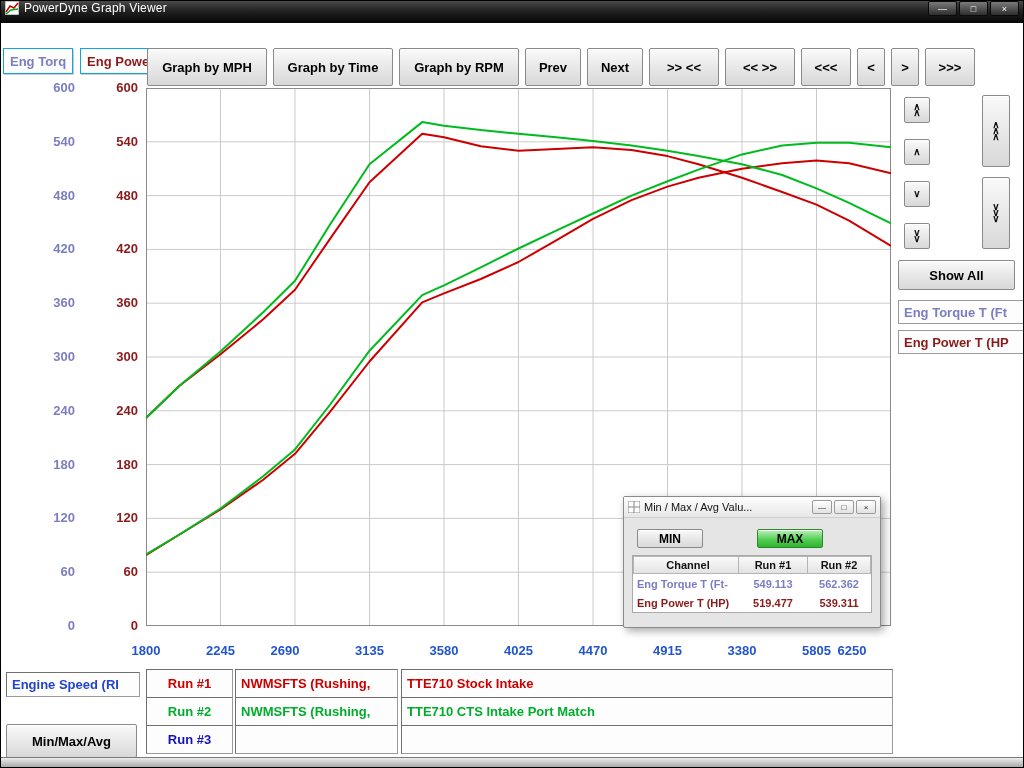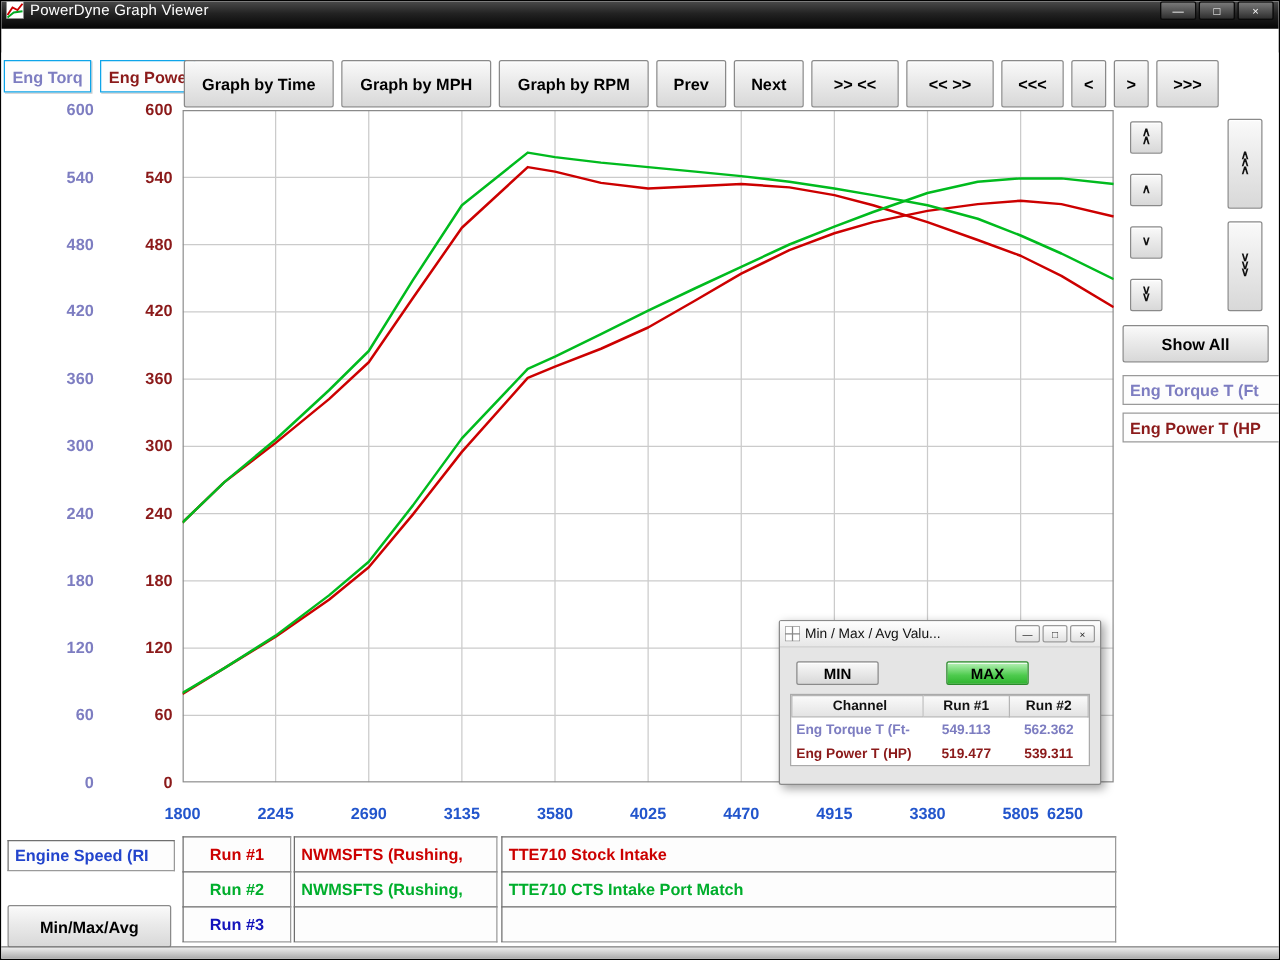--- a/index.html
+++ b/index.html
@@ -93,22 +93,22 @@
 
 
   <div class="client">
 
     <div class="axis-tabs" id="axis-tabs">
         <div class="axis-tab" style="color: rgb(125, 125, 193);">Eng Torq</div>
         <div class="axis-tab" style="color: rgb(139, 26, 26);">Eng Powe</div>
       </div>
 
     <div class="toolbar" id="toolbar">
+        <button class="btn" style="width: 120px;">Graph by MPH</button>
         <button class="btn" style="width: 120px;">Graph by Time</button>
-        <button class="btn" style="width: 120px;">Graph by MPH</button>
         <button class="btn" style="width: 120px;">Graph by RPM</button>
         <button class="btn" style="width: 56px;">Prev</button>
         <button class="btn" style="width: 56px;">Next</button>
         <button class="btn" style="width: 70px;">&gt;&gt; &lt;&lt;</button>
         <button class="btn" style="width: 70px;">&lt;&lt; &gt;&gt;</button>
         <button class="btn" style="width: 50px;">&lt;&lt;&lt;</button>
         <button class="btn" style="width: 28px;">&lt;</button>
         <button class="btn" style="width: 28px;">&gt;</button>
         <button class="btn" style="width: 50px;">&gt;&gt;&gt;</button>
       </div>
@@ -168,21 +168,21 @@
           <polyline points="0.0,330.0 33.5,297.7 74.5,266.3 117.2,231.3 149.0,201.8 184.2,150.6 223.5,94.2 276.2,45.7 298.0,49.3 334.8,58.3 372.5,62.8 410.2,61.0 447.0,59.2 485.5,61.9 521.5,68.1 552.5,76.2 596.0,89.7 636.2,104.0 670.5,116.6 703.1,132.7 745.0,157.8" fill="none" stroke="#cc0000" stroke-width="2" stroke-linejoin="round"></polyline>
           <polyline points="0.0,467.2 33.5,446.5 74.5,421.4 117.2,391.8 149.0,365.8 184.2,323.7 223.5,273.5 276.2,214.3 298.0,205.3 334.8,191.0 372.5,174.0 410.2,152.4 447.0,130.9 485.5,112.1 521.5,98.6 552.5,89.7 596.0,80.7 636.2,75.3 670.5,72.6 703.1,75.3 745.0,85.2" fill="none" stroke="#cc0000" stroke-width="2" stroke-linejoin="round"></polyline>
           <polyline points="0.0,330.0 33.5,297.7 74.5,263.6 117.2,224.2 149.0,192.8 184.2,136.3 223.5,76.2 276.2,34.1 298.0,37.7 334.8,42.1 372.5,45.7 410.2,49.3 447.0,52.9 485.5,57.4 521.5,62.8 552.5,68.1 596.0,76.2 636.2,87.0 670.5,100.4 703.1,114.8 745.0,135.4" fill="none" stroke="#00bb1e" stroke-width="2" stroke-linejoin="round"></polyline>
           <polyline points="0.0,466.3 33.5,446.5 74.5,420.5 117.2,388.3 149.0,361.4 184.2,316.5 223.5,262.7 276.2,207.1 298.0,197.3 334.8,179.3 372.5,160.5 410.2,142.6 447.0,125.5 485.5,107.6 521.5,93.3 552.5,81.6 596.0,66.4 636.2,57.4 670.5,54.7 703.1,54.7 745.0,59.2" fill="none" stroke="#00bb1e" stroke-width="2" stroke-linejoin="round"></polyline>
         </svg>
     </div>
 
     <div id="x-axis">
         <span style="left: 0px; color: rgb(34, 85, 204);">1800</span>
         <span style="left: 74.5px; color: rgb(34, 85, 204);">2245</span>
-        <span style="left: 149px; color: rgb(34, 85, 204);">2690</span>
+        <span style="left: 139px; color: rgb(34, 85, 204);">2690</span>
         <span style="left: 223.5px; color: rgb(34, 85, 204);">3135</span>
         <span style="left: 298px; color: rgb(34, 85, 204);">3580</span>
         <span style="left: 372.5px; color: rgb(34, 85, 204);">4025</span>
         <span style="left: 447px; color: rgb(34, 85, 204);">4470</span>
         <span style="left: 521.5px; color: rgb(34, 85, 204);">4915</span>
         <span style="left: 596px; color: rgb(34, 85, 204);">3380</span>
         <span style="left: 670.5px; color: rgb(34, 85, 204);">5805</span>
         <span style="left: 706px; color: rgb(34, 85, 204);">6250</span>
       </div>
 

